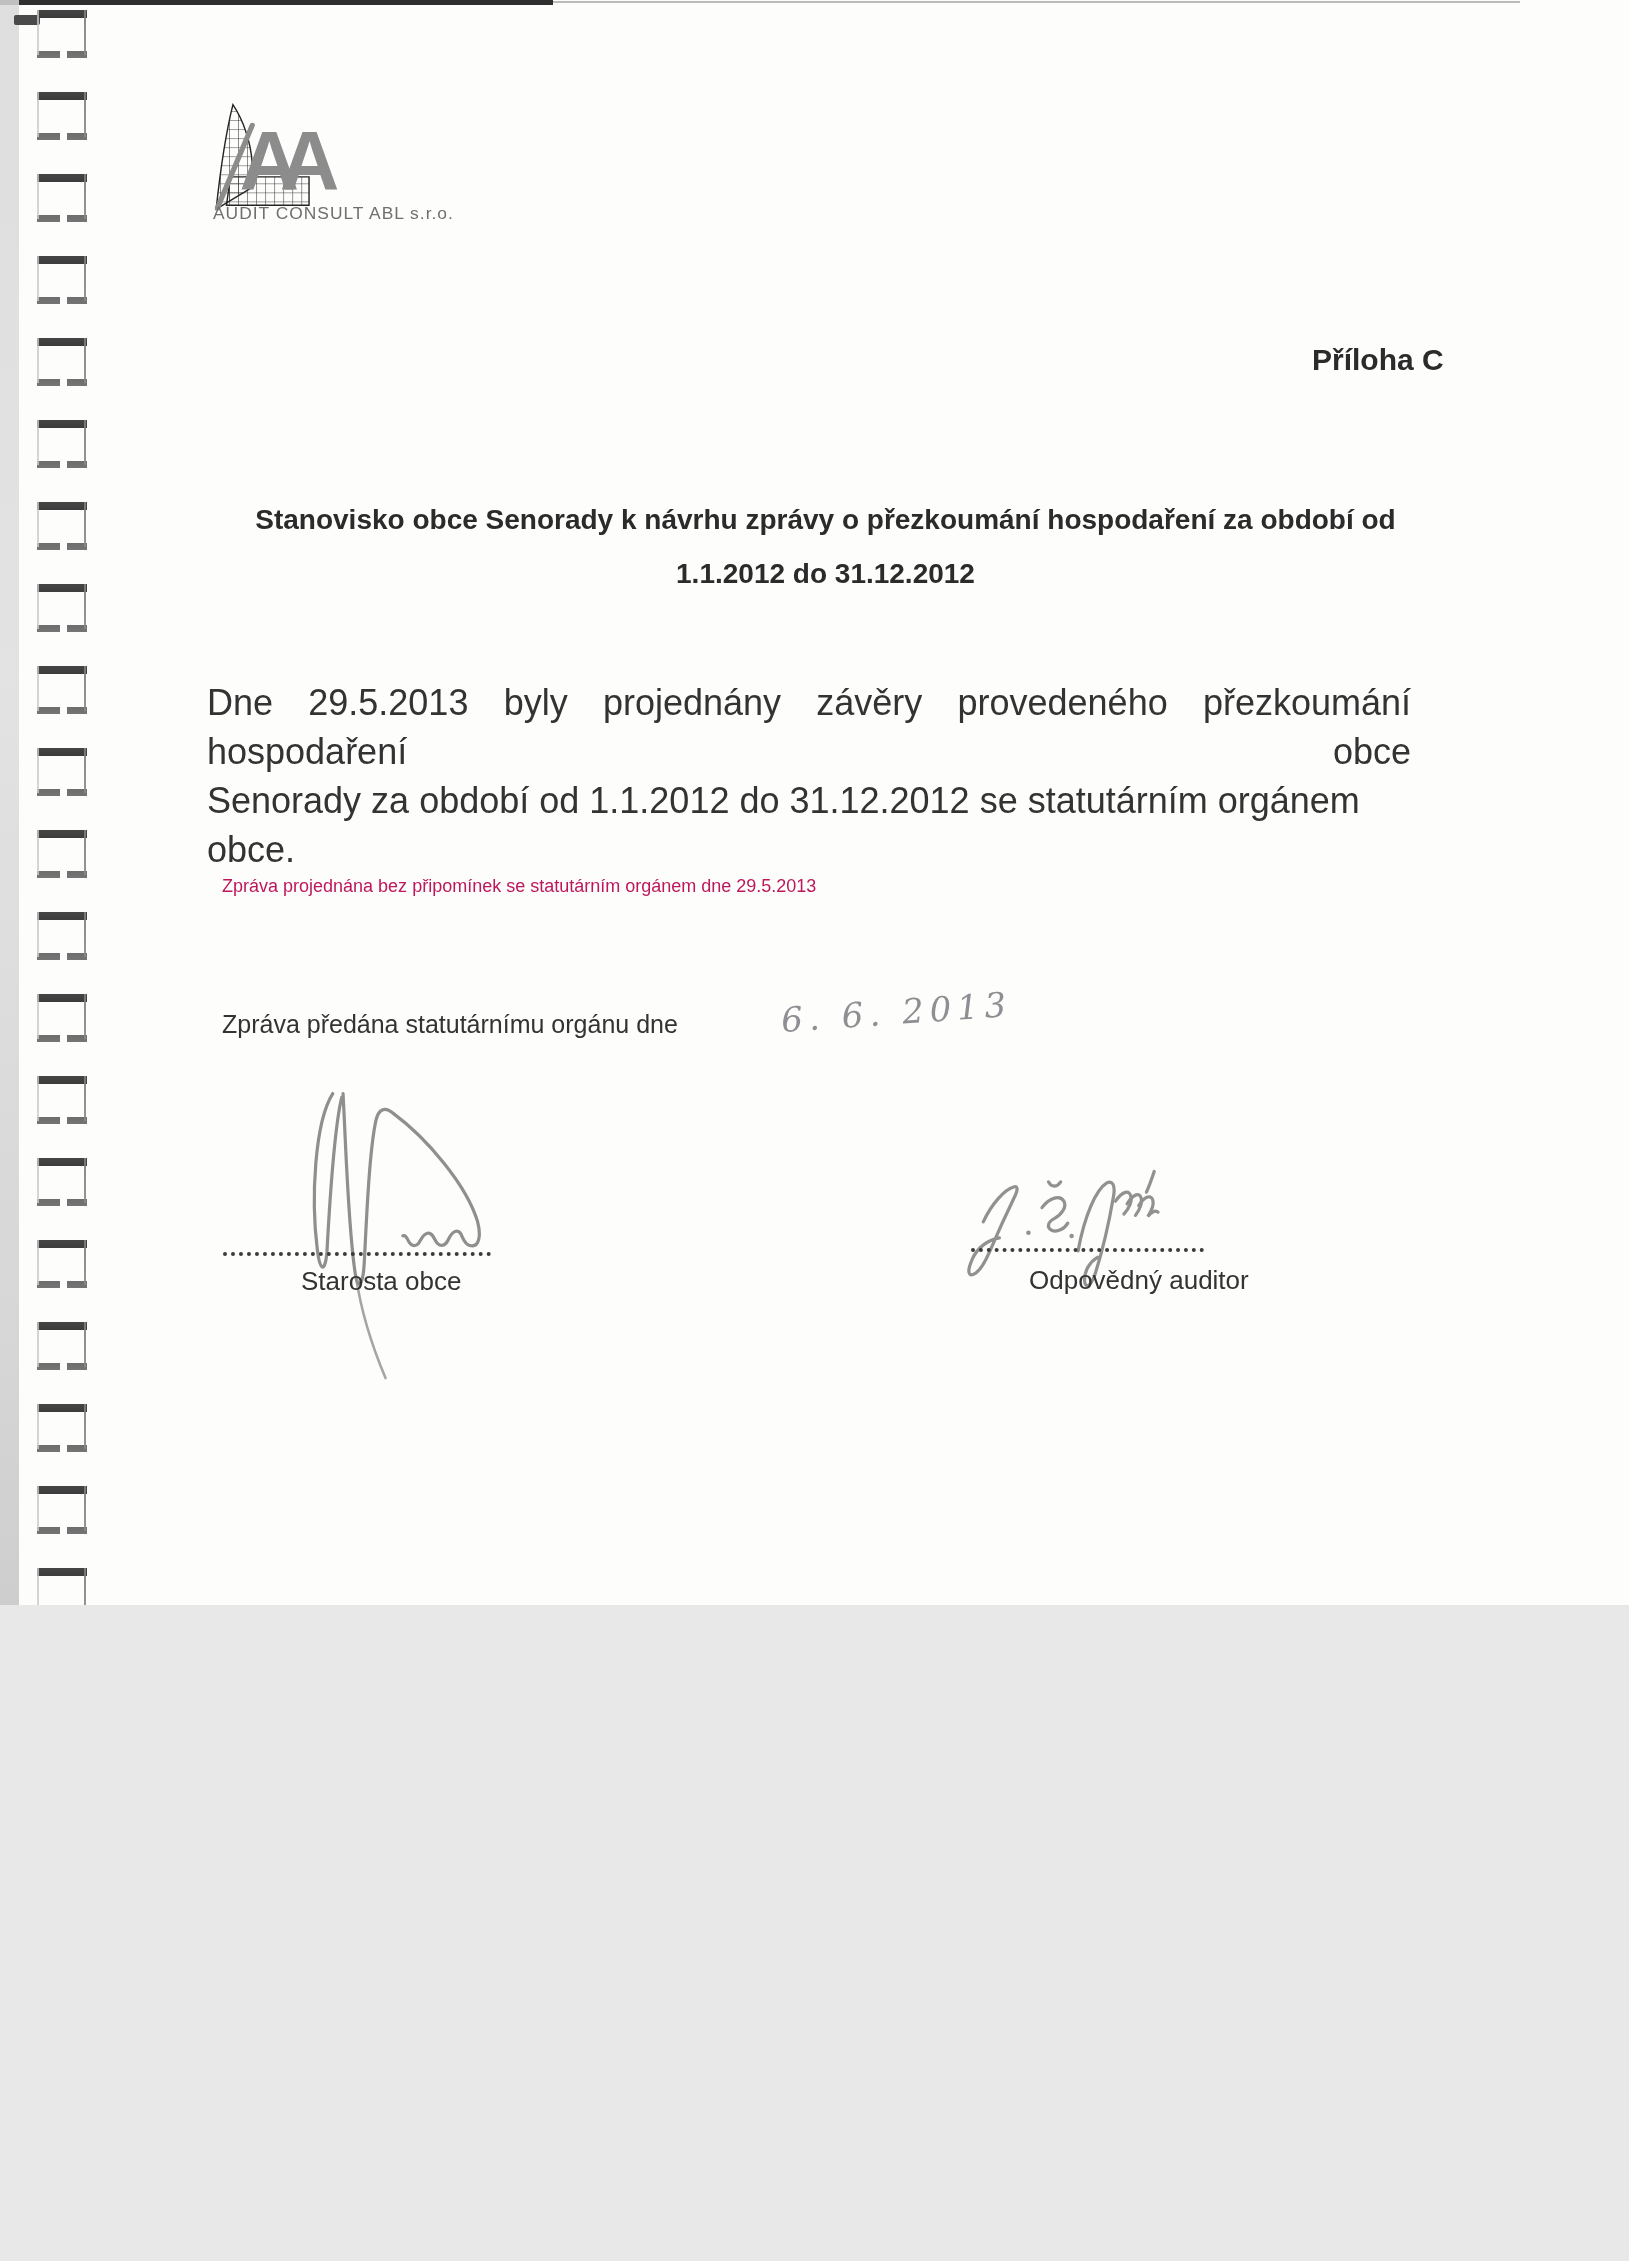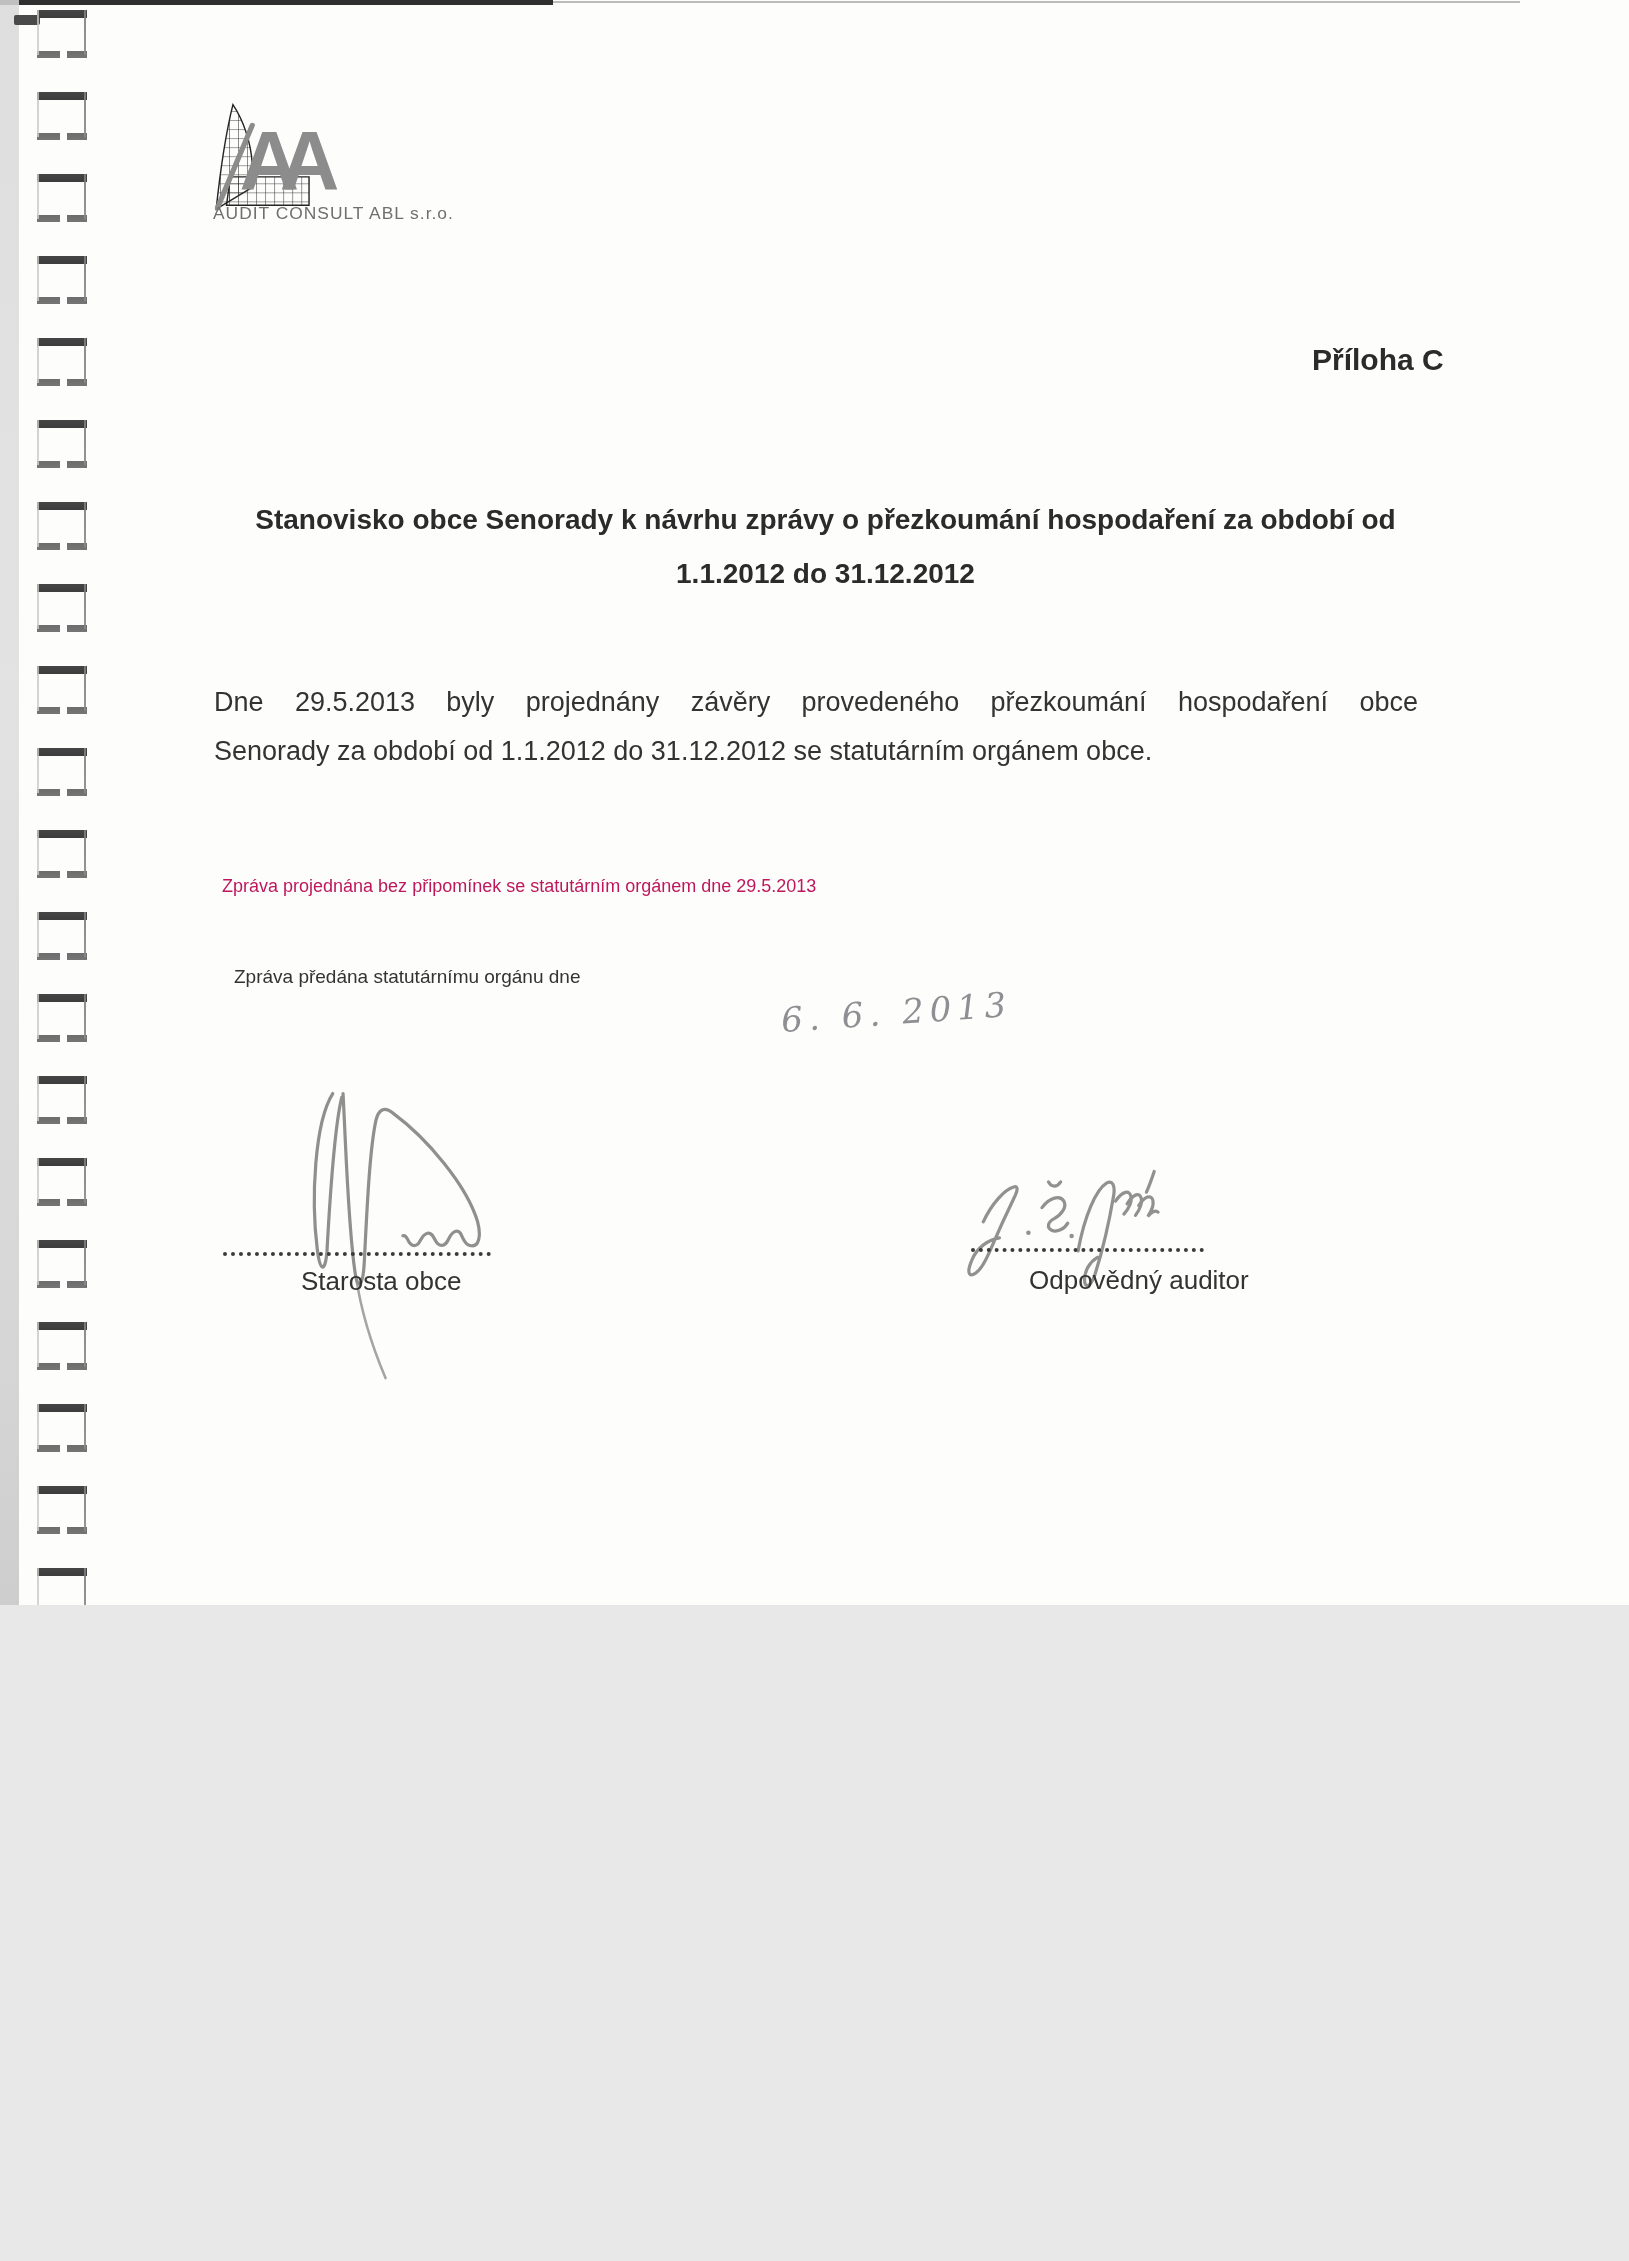--- a/index.html
+++ b/index.html
@@ -35,24 +35,24 @@
   .binding .vline-l{position:absolute;left:0;width:1.9px;top:0;bottom:0;
     background:repeating-linear-gradient(180deg,#c6c6c6 0px,#cccccc 45px,transparent 45px,transparent 82px);opacity:.8;}
   
   .letterhead{position:absolute;left:211px;top:102px;}
   .company{position:absolute;left:213px;top:203px;font-size:17.4px;letter-spacing:1px;color:#6f6f6f;}
   
   .annex{position:absolute;left:1305px;top:343px;font-size:30px;font-weight:bold;color:#2b2b2b;margin-left:7px;}
   .title{position:absolute;left:222px;top:493px;width:1207px;text-align:center;
     font-size:28px;font-weight:bold;line-height:54px;color:#2b2b2b;}
   .title div{white-space:nowrap;}
-  .para{position:absolute;left:214px;top:678px;width:1204px;font-size:27px;line-height:49px;color:#333;}
+  .para{position:absolute;left:207px;top:678px;width:1204px;font-size:36px;line-height:49px;color:#333;}
   .para .just{text-align:justify;text-align-last:justify;}
   .stmt1{position:absolute;left:222px;top:876px;width:1225px;font-size:18px;color:#be185d;white-space:nowrap;}
-  .stmt2{position:absolute;left:222px;top:966px;width:1225px;font-size:19px;color:#333;white-space:nowrap;margin-left:12px;}
+  .stmt2{position:absolute;left:222px;top:1010px;width:1225px;font-size:25px;color:#333;white-space:nowrap;}
   .hand-date{
     position:absolute;left:781px;top:992px;font-size:34px;font-style:italic;
     color:#8f8f93;letter-spacing:5.8px;transform:rotate(-4deg);
     font-family:"DejaVu Serif",serif;
   }
   
   .sig-svg{position:absolute;}
   .dotline{position:absolute;height:0;border-top:4.5px dotted #3b3b3b;}
   .dotline.left{left:223px;top:1252px;width:268px;}
   .dotline.right{left:971px;top:1248px;width:233px;}

